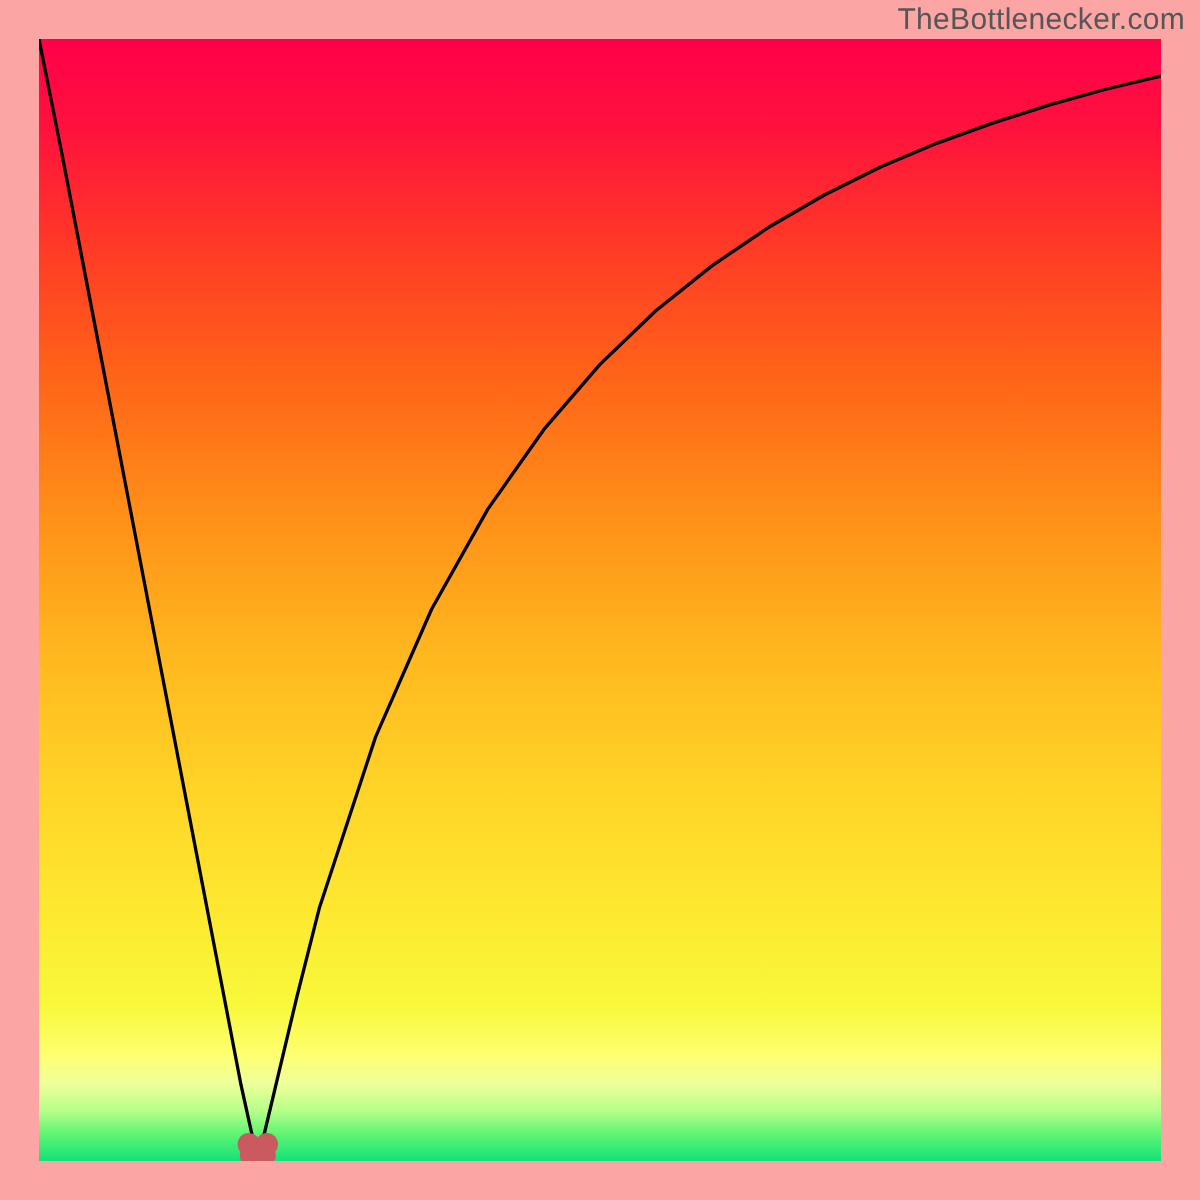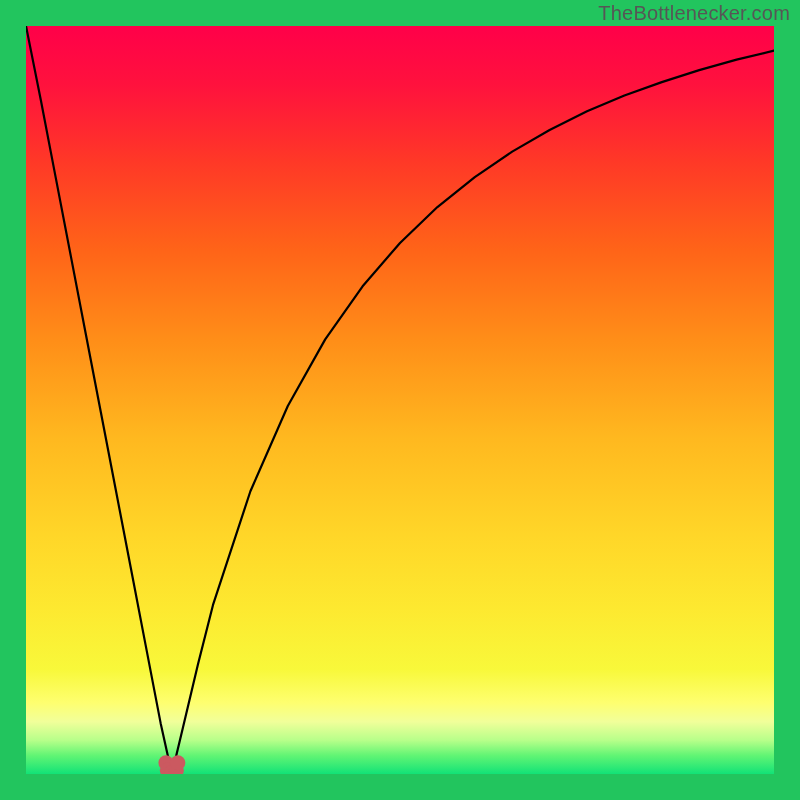--- a/index.html
+++ b/index.html
@@ -9,21 +9,21 @@
     height: 800px;
     background: #000;
     overflow: hidden;
   }
   .frame {
     position: absolute;
     left: 0;
     top: 0;
     width: 800px;
     height: 800px;
-    background: #22c55e;
+    background: #fca5a5;
   }
   .plot {
     position: absolute;
     left: 26px;
     top: 26px;
     width: 748px;
     height: 748px;
     overflow: hidden;
   }
   .plot svg {

